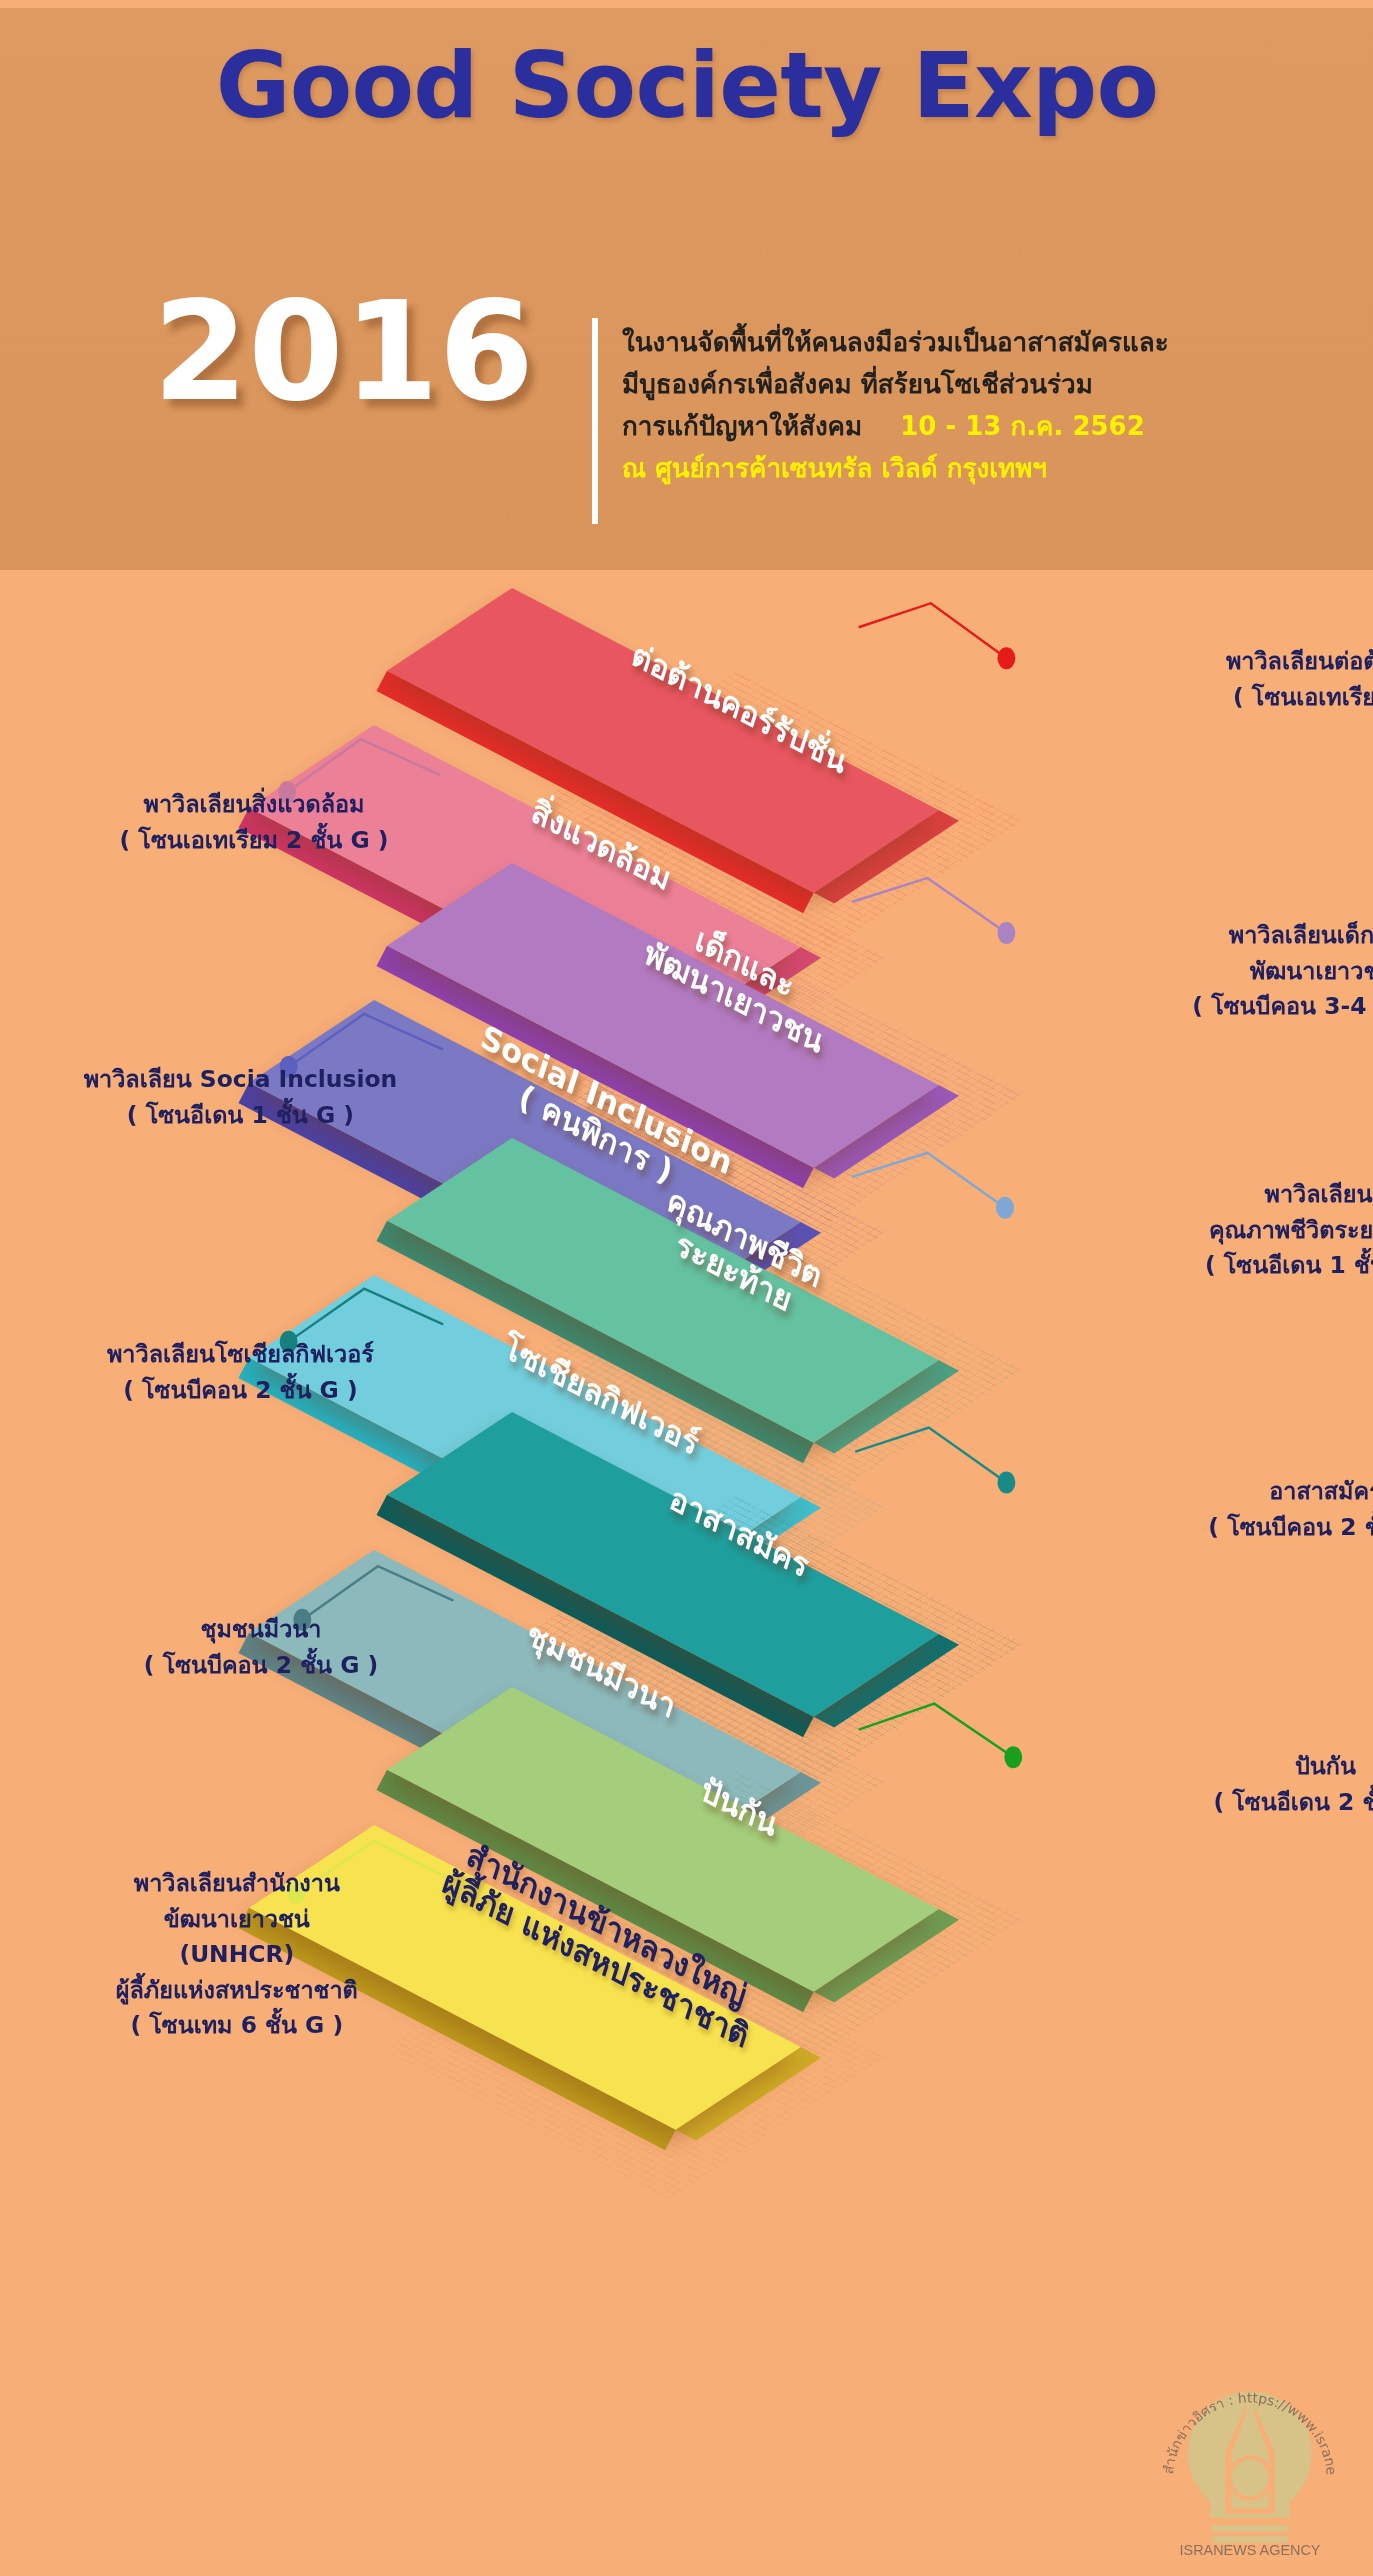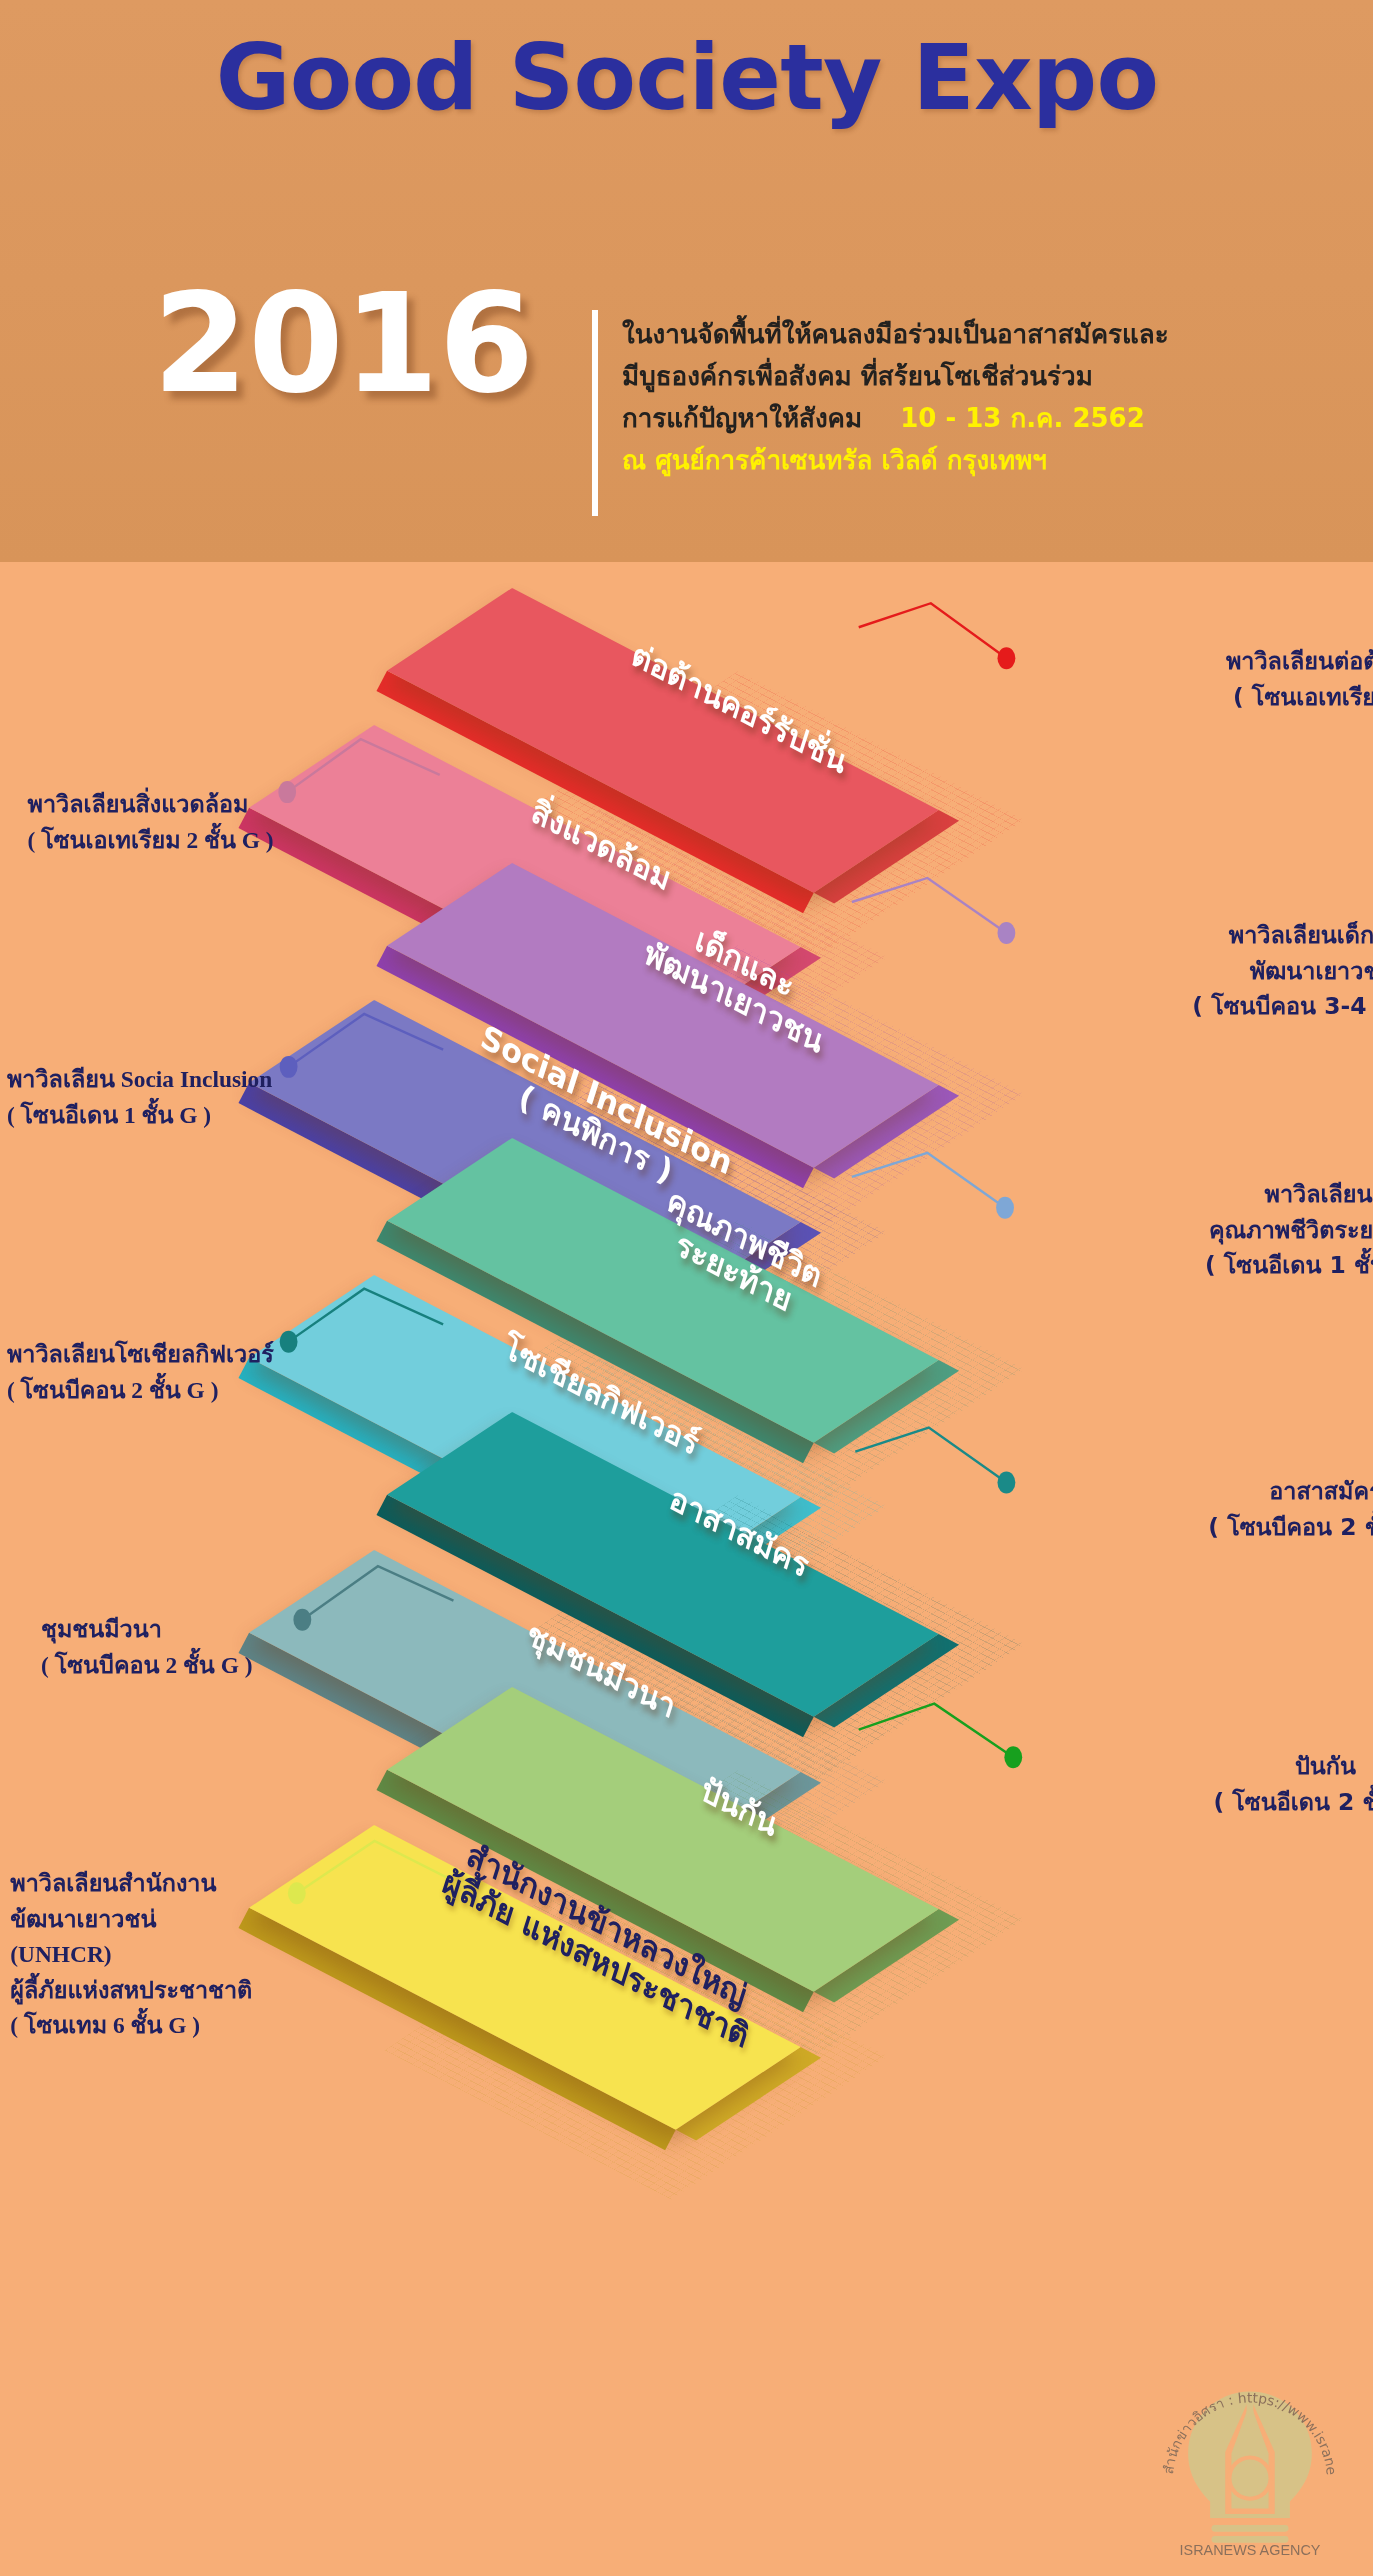--- a/index.html
+++ b/index.html
@@ -5,21 +5,21 @@
   html,body{margin:0;padding:0;}
   body{
     width:1374px;height:2576px;
     background:#F7AE77;
     font-family:"DejaVu Sans","Liberation Sans",sans-serif;
     overflow:hidden;position:relative;
   }
 
   
   #header{
-    position:absolute;left:0;top:0;width:1374px;height:562px;
+    position:absolute;left:0;top:8px;width:1374px;height:562px;
     background:linear-gradient(180deg,#DE9A61 0%,#D89459 100%);
     overflow:hidden;
   }
   #title{
     position:absolute;left:0;top:27.5px;width:1374px;text-align:center;
     font-size:91px;font-weight:bold;color:#2B2F9E;letter-spacing:-0.7px;
     line-height:1.1;
     text-shadow:2.1px 2.7px 4.1px rgba(120,60,20,.25);
   }
   #subtitle{
@@ -75,21 +75,21 @@
     transform:rotate(27.5deg) skewX(-29deg);transform-origin:0 0;
     pointer-events:none;
   }
 
   
   .cap{
     position:absolute;color:#1F2060;font-weight:bold;font-size:23.4px;
     line-height:1.52;white-space:pre;
   }
   .cap.right{text-align:center;}
-  .cap.left{font-family:Liberation Serif, serif;}
+  .cap.left{text-align:center;}
 
   
   .conn{position:absolute;pointer-events:none;}
 
   
   #logo{position:absolute;left:1140px;top:2349px;width:220px;height:213px;
         opacity:.62;}
   #logo svg{display:block;}
 </style>
 </head>

